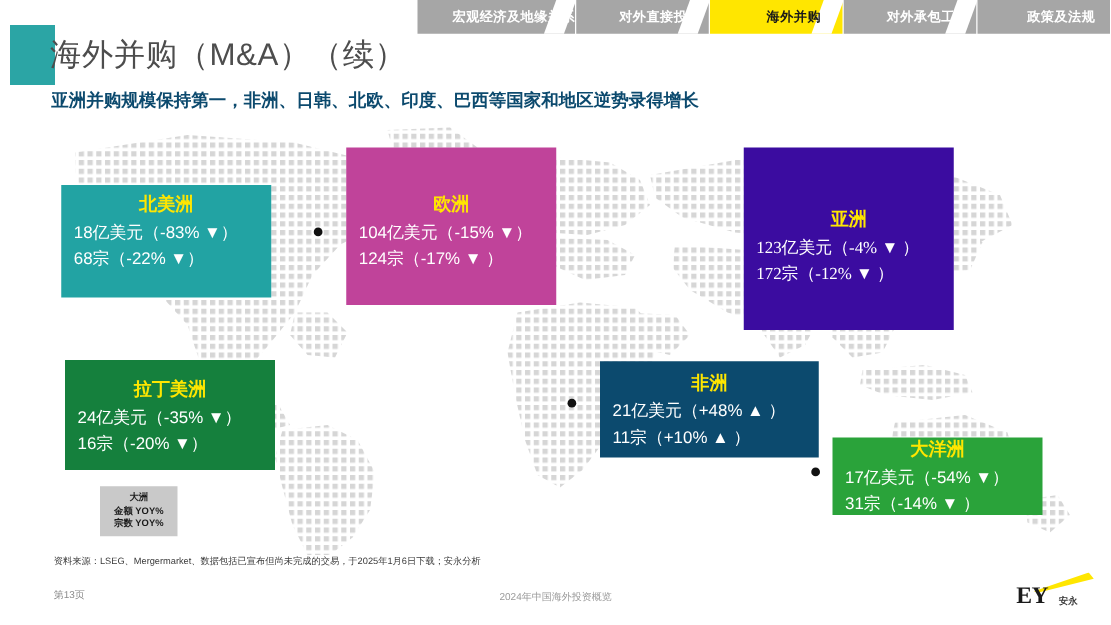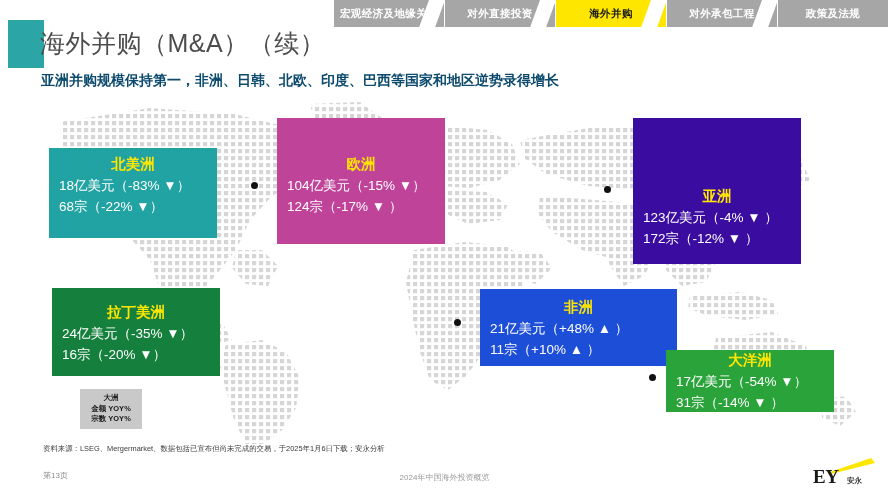--- a/index.html
+++ b/index.html
@@ -18,21 +18,21 @@
     position:relative;flex:1 1 0;background:#a6a6a6;color:#ffffff;
     display:flex;align-items:center;justify-content:center;
     font-size:10.5px;letter-spacing:.4px;font-weight:bold;
     margin-right:1px;
   }
   .tab .skw{
     position:absolute;right:-1px;top:0;bottom:0;width:16px;
     background:#ffffff;transform:skewX(-20deg);transform-origin:top;
   }
   .tab.active{background:#ffe600;color:#1a1a1a;}
-  .tab-label{position:relative;z-index:2;white-space:nowrap;}
+  .tab-label{position:relative;z-index:2;white-space:nowrap;margin-left:28px;}
   
   .accent-bar{position:absolute;left:8px;top:20px;width:36px;height:48px;background:#2ba5a5;}
   .page-title{
     position:absolute;left:40px;top:27px;
     font-size:25px;color:#4d4d4d;letter-spacing:.5px;white-space:nowrap;
   }
   .subtitle{
     position:absolute;left:41px;top:72px;
     font-size:14px;font-weight:bold;color:#0c4a6e;white-space:nowrap;
   }
@@ -47,23 +47,23 @@
   }
   .region .rname{
     text-align:center;font-weight:bold;font-size:14.5px;color:#ffe600;
     line-height:20px;margin-bottom:1px;
   }
   .region .rline{
     font-size:13.5px;line-height:21px;color:#ffffff;white-space:nowrap;
   }
   #region-north-america{left:49px;top:148px;width:168px;height:90px;background:#22a3a3;}
   #region-europe{left:277px;top:118px;width:168px;height:126px;background:#c0439a;padding-top:36px;}
-  #region-asia{left:633px;top:118px;width:168px;height:146px;background:#3b0ca0;padding-top:68px;}
+  #region-asia{left:595px;top:118px;width:168px;height:146px;background:#3b0ca0;padding-top:48px;font-family:Liberation Serif, serif;}
   #region-latin-america{left:52px;top:288px;width:168px;height:88px;background:#15803d;padding-top:14px;}
-  #region-africa{left:480px;top:289px;width:197px;height:77px;background:#1d4ed8;padding-top:8px;}
+  #region-africa{left:480px;top:289px;width:175px;height:77px;background:#0c4a6e;padding-top:8px;}
   #region-oceania{left:666px;top:350px;width:168px;height:62px;background:#2aa33a;padding-top:0;}
   
   .legend{
     position:absolute;left:80px;top:389px;width:62px;height:40px;
     background:#c9c9c9;color:#1a1a1a;font-size:7.5px;font-weight:bold;
     display:flex;flex-direction:column;align-items:center;justify-content:center;
     line-height:10.5px;
   }
   .legend .lg-t{color:#1a1a1a;}
   

